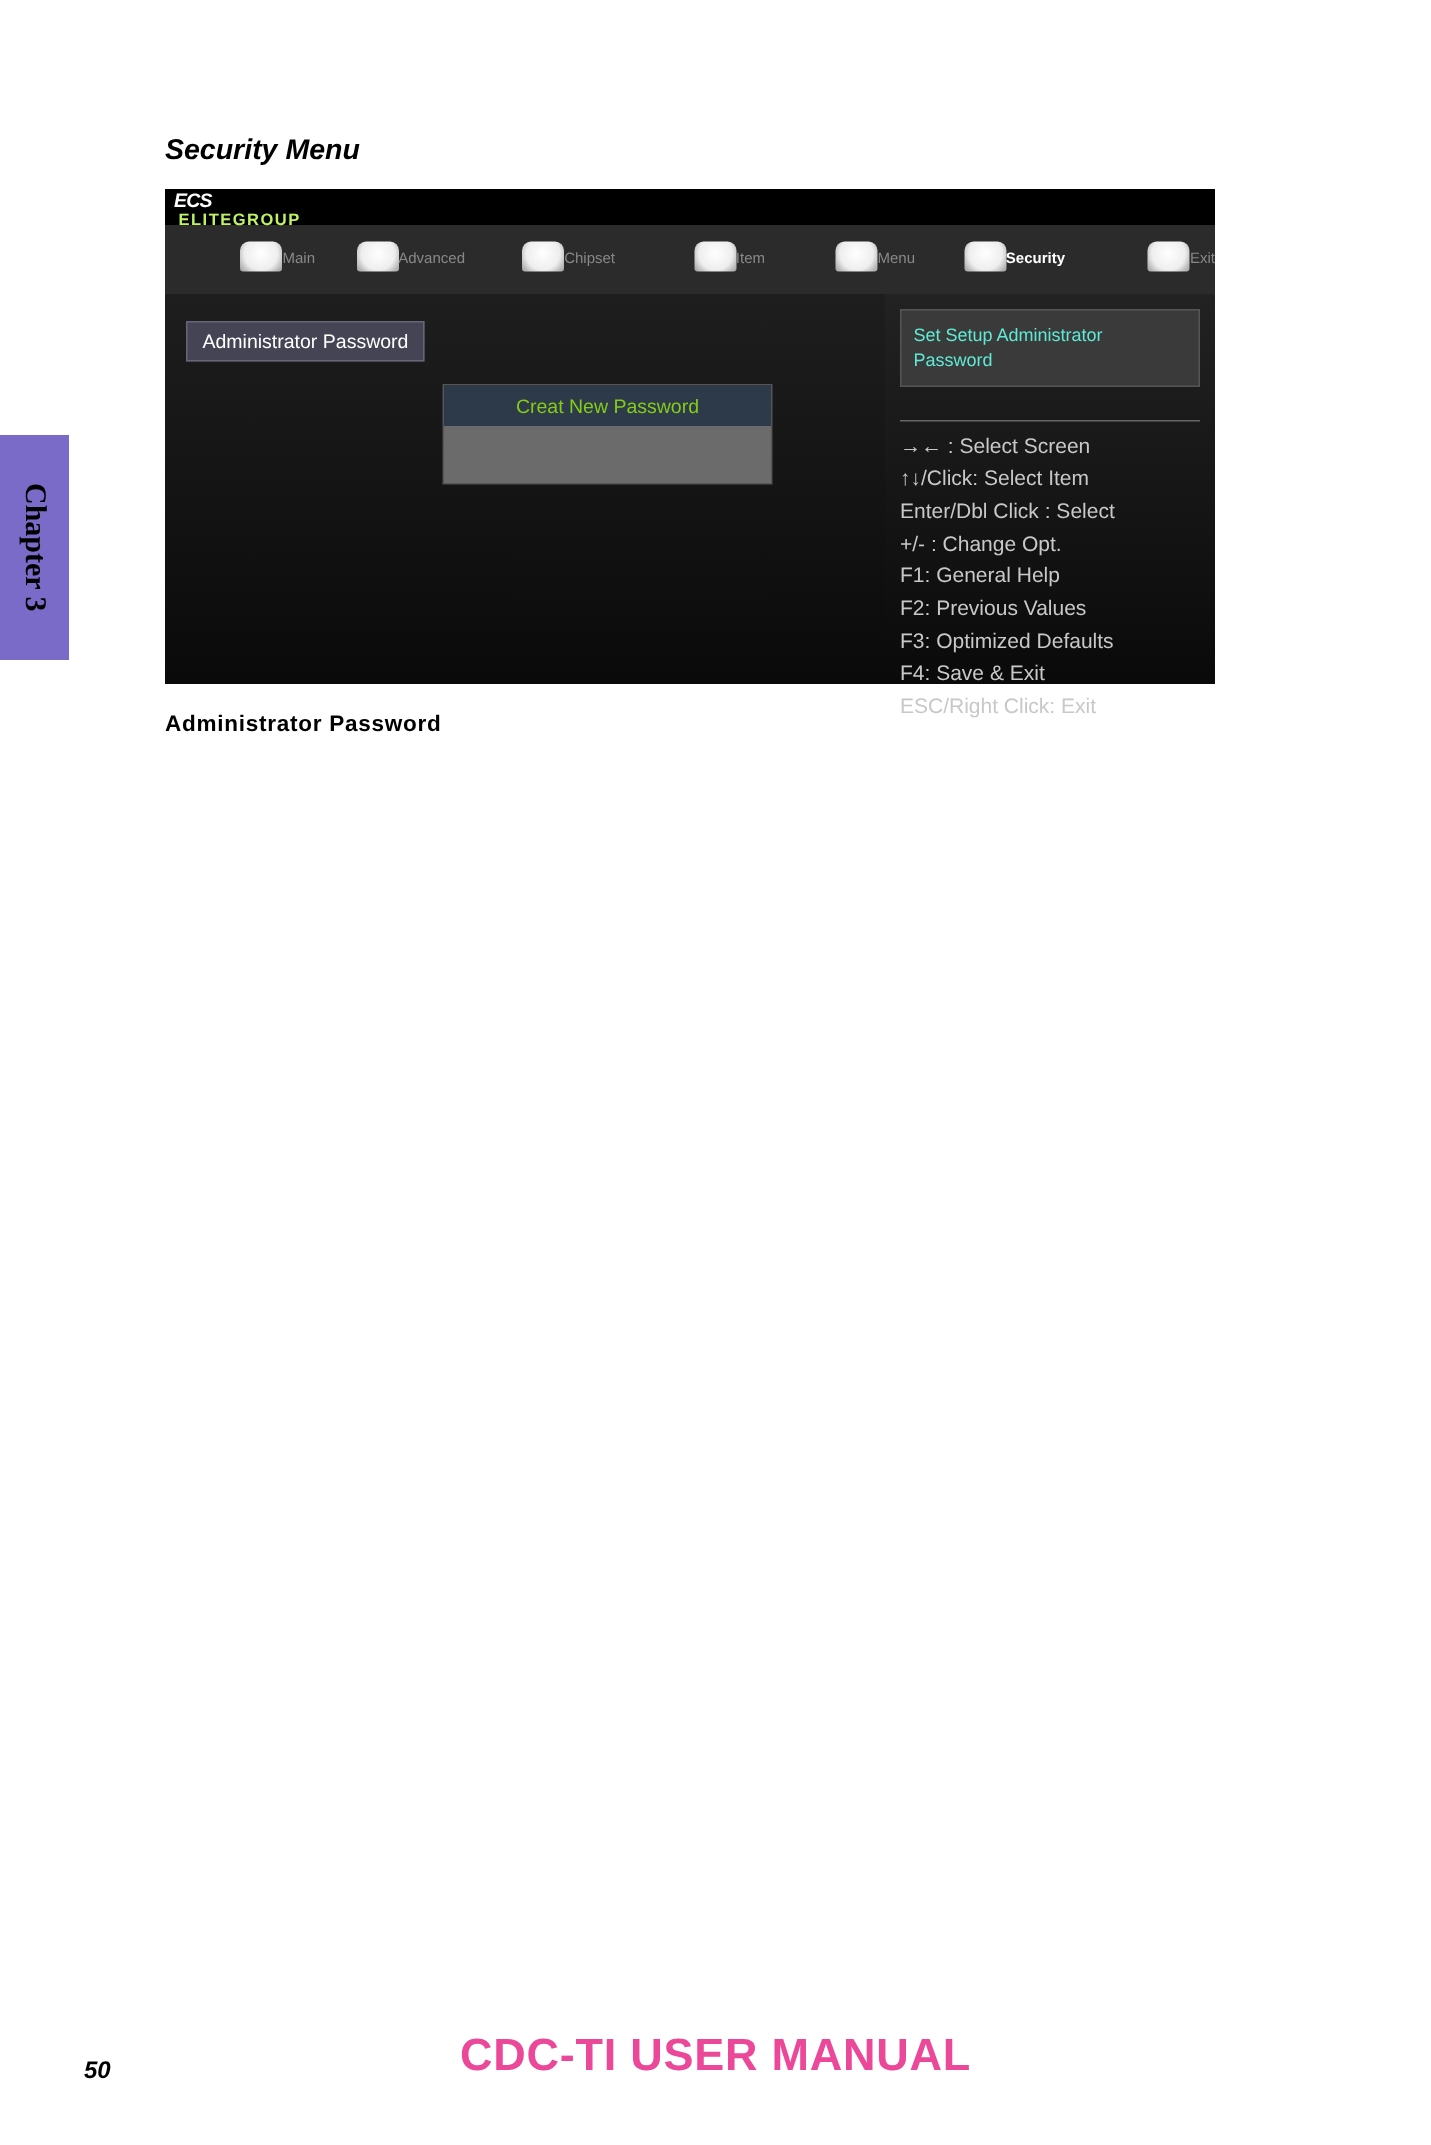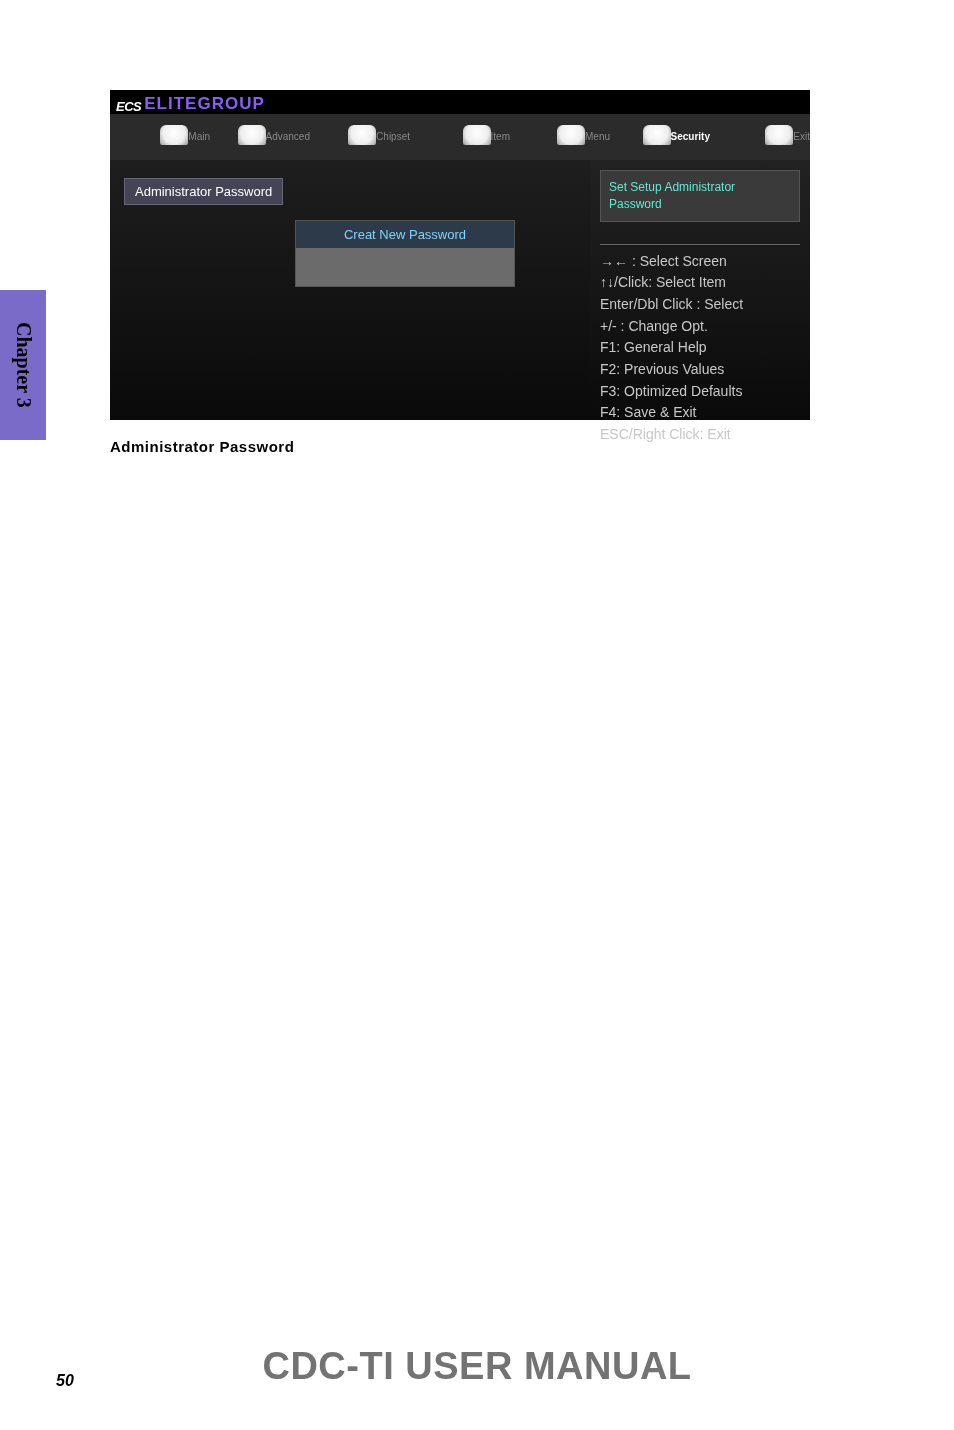--- a/index.html
+++ b/index.html
@@ -31,34 +31,35 @@
   }
   .bios-box {
     width: 700px;
     background: #111;
     margin-bottom: 18px;
   }
   .bios-brandbar {
     height: 24px;
     background: #000;
     display: flex;
-    align-items: flex-end;
+    align-items: flex-start;
     padding-left: 6px;
+    flex-direction: column;
   }
   .bios-brandbar span.logo {
     color: #fff;
     font-style: italic;
     font-weight: bold;
     font-size: 13px;
     letter-spacing: -0.5px;
   }
   .bios-brandbar span.brand {
-    color: #8b5cf6;
-    font-weight: bold;
-    font-size: 17px;
+    color: #bef264;
+    font-weight: bold;
+    font-size: 11px;
     margin-left: 3px;
     letter-spacing: 1px;
   }
   .tabs-row {
     display: flex;
     height: 46px;
     background: #2b2b2b;
     align-items: stretch;
     gap: 0;
   }
@@ -124,21 +125,21 @@
   }
   .dialog {
     position: absolute;
     left: 185px;
     top: 60px;
     width: 220px;
     border: 1px solid #555;
   }
   .dialog-header {
     background: #2d3a4a;
-    color: #7dd3fc;
+    color: #84cc16;
     font-size: 13px;
     padding: 6px 8px;
     text-align: center;
   }
   .dialog-body {
     height: 38px;
     background: #6b6b6b;
   }
   .field-heading {
     font-weight: bold;
@@ -168,23 +169,23 @@
     font-weight: bold;
     font-size: 20px;
     color: #000;
     font-family: Georgia, 'Times New Roman', serif;
   }
   .footer-title {
     position: absolute;
     bottom: 42px;
     left: 50%;
     transform: translateX(-50%);
-    font-size: 38px;
+    font-size: 30px;
     font-weight: 900;
-    color: #737373;
+    color: #ec4899;
     letter-spacing: 0.5px;
     font-family: Arial Black, Arial, sans-serif;
   }
   .page-number {
     position: absolute;
     left: 56px;
     bottom: 40px;
     font-style: italic;
     font-weight: bold;
     font-size: 16px;
@@ -192,20 +193,21 @@
   }
 </style>
 </head>
 <body>
 
 <div class="page">
   <div class="chapter-tab">
     <span>Chapter 3</span>
   </div>
 
+  <h2 class="section-title">Security Menu</h2>
 
   <div class="bios-box">
     <div class="bios-brandbar">
       <span class="logo">ECS</span>
       <span class="brand">ELITEGROUP</span>
     </div>
 
     <div class="tabs-row">
       <div class="tab">
         <div class="tab-icon"></div>

